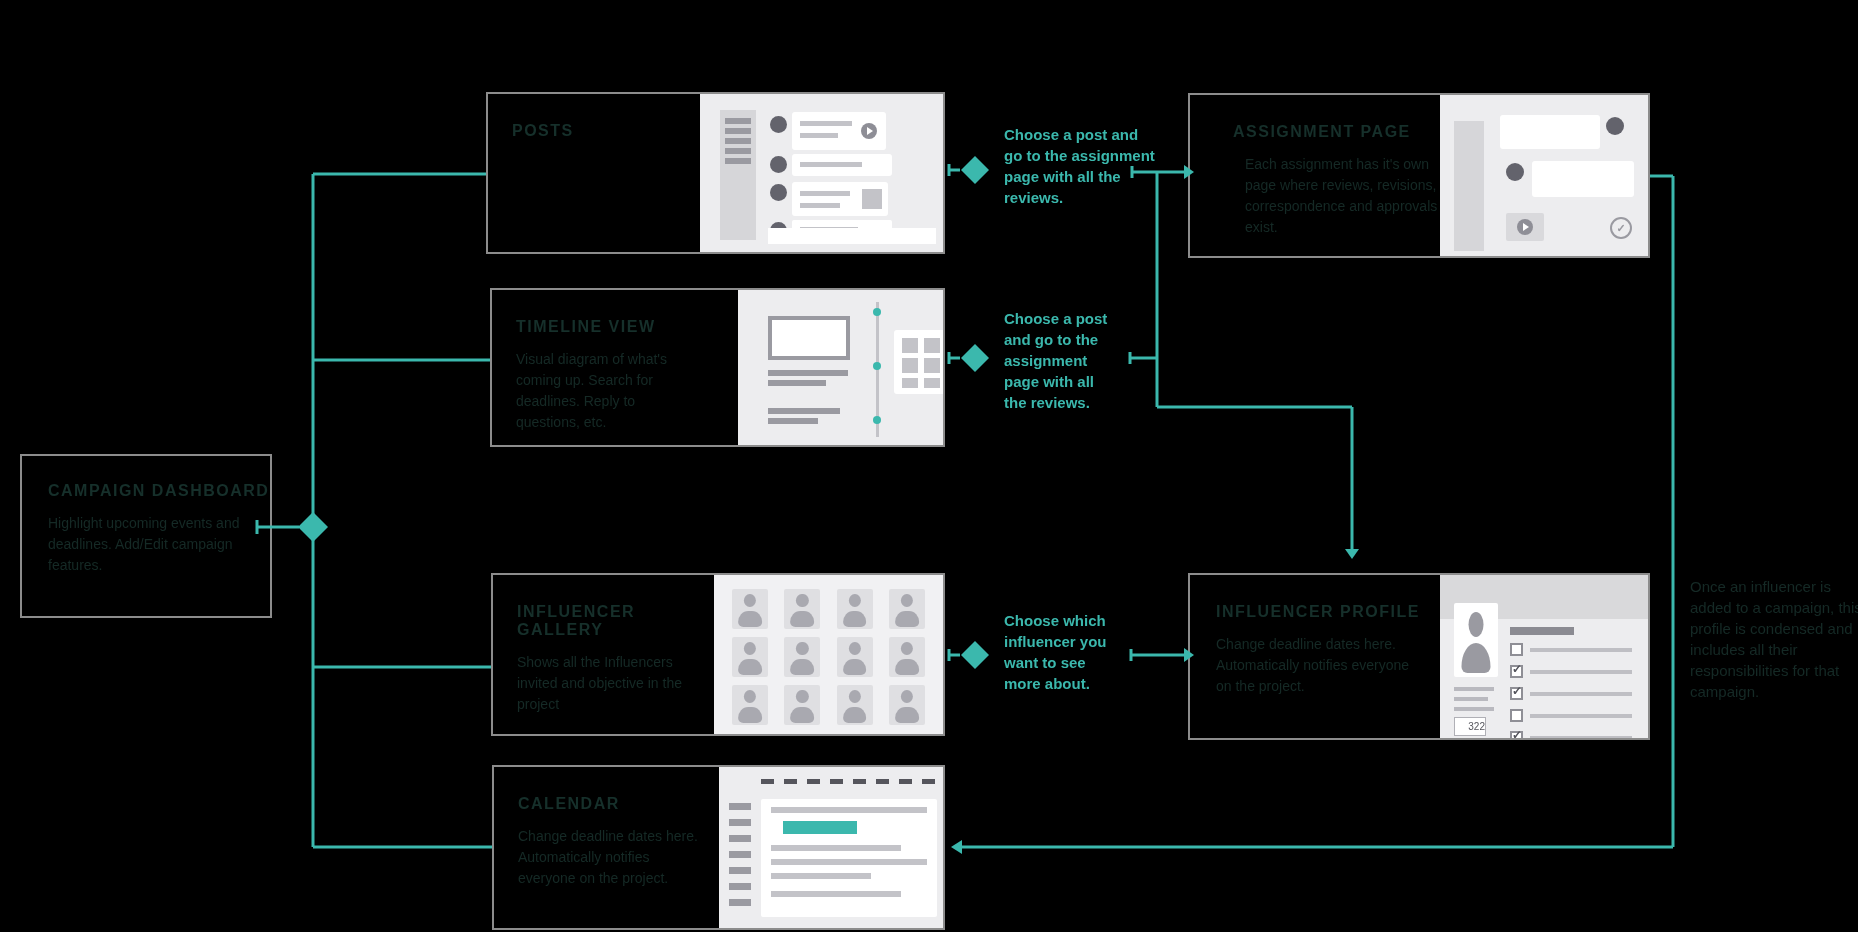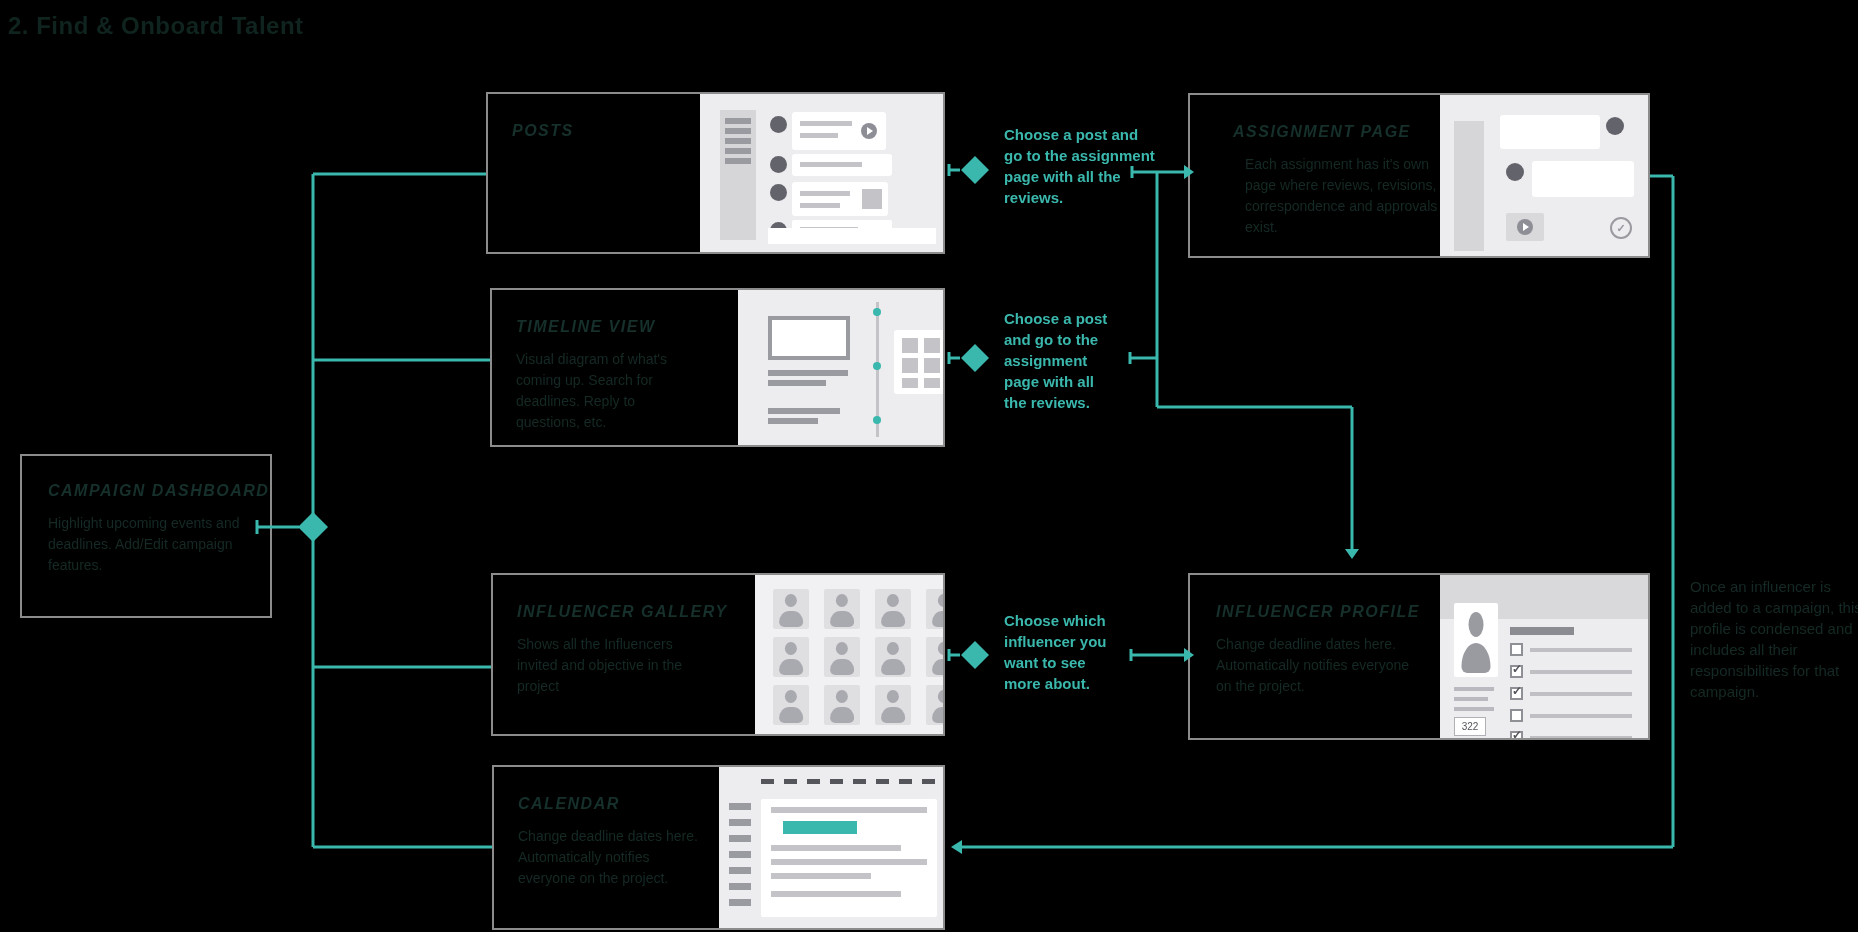--- a/index.html
+++ b/index.html
@@ -4,21 +4,21 @@
 <style>
   html,body{margin:0;padding:0;background:#000;}
   #canvas{position:relative;width:1858px;height:932px;background:#000;overflow:hidden;
           font-family:"Liberation Sans", sans-serif;}
   
   .hdr-left{position:absolute;left:8px;top:12px;font-size:24px;font-weight:700;color:#10241f;letter-spacing:.5px;}
   .hdr-right{position:absolute;right:6px;top:10px;font-size:26px;font-weight:600;color:#10241f;letter-spacing:4px;}
   
   .card{position:absolute;border:2px solid #8c8c8c;box-sizing:border-box;background:#000;display:flex;}
   .dark{flex:none;box-sizing:border-box;padding:28px 0 0 26px;}
-  .bt{font-size:16px;font-weight:700;letter-spacing:1.5px;color:#16302b;margin-bottom:13px;font-style:italic;}
+  .bt{font-size:16px;font-weight:700;letter-spacing:1.5px;color:#16302b;margin-bottom:13px;}
   .bb{font-size:14px;line-height:21px;color:#152a26;}
   .mock{flex:1;position:relative;background:#ededef;overflow:hidden;}
   
   .tealnote{position:absolute;color:#3bb8ad;font-size:15px;font-weight:600;line-height:21px;z-index:3;}
   .darknote{position:absolute;color:#152a26;font-size:15px;font-weight:600;line-height:21px;z-index:3;}
   
   .abs{position:absolute;}
   .bar{position:absolute;background:#9a9aa1;}
   .dbar{position:absolute;background:#55555c;}
   .lbar{position:absolute;background:#c3c3c8;}
@@ -43,21 +43,20 @@
   .chkline{height:4px;background:#bfbfc4;flex:1;}
   .countbox{position:absolute;background:#fff;border:1px solid #b0b0b6;font-size:10px;color:#55555c;
             display:flex;align-items:center;justify-content:center;}
   svg.wires{position:absolute;left:0;top:0;z-index:6;pointer-events:none;}
 </style>
 </head>
 <body>
 
 <div id="canvas">
 
-  <div class="hdr-left">2. Find &amp; Onboard Talent</div>
 
   <div class="card" style="left:20px;top:454px;width:252px;height:164px;">
     <div class="dark" style="width:100%;padding-top:26px;">
       <div class="bt">CAMPAIGN DASHBOARD</div>
       <div class="bb" style="width:200px;">Highlight upcoming events and deadlines. Add/Edit campaign features.</div>
     </div>
   </div>
 
 
   <div class="card" style="left:486px;top:92px;width:459px;height:162px;">
@@ -125,21 +124,21 @@
         <div class="lbar" style="left:52px;top:28px;width:16px;height:15px;"></div>
         <div class="lbar" style="left:8px;top:48px;width:16px;height:10px;"></div>
         <div class="lbar" style="left:30px;top:48px;width:16px;height:10px;"></div>
         <div class="lbar" style="left:52px;top:48px;width:16px;height:10px;"></div>
       </div>
     </div>
   </div>
   <div class="tealnote" style="left:1004px;top:308px;width:108px;">Choose a post and go to the assignment page with all the reviews.</div>
 
   <div class="card" style="left:491px;top:573px;width:454px;height:163px;">
-    <div class="dark" style="width:262px;padding-left:24px;">
+    <div class="dark" style="width:221px;padding-left:24px;">
       <div class="bt">INFLUENCER GALLERY</div>
       <div class="bb" style="width:190px;">Shows all the Influencers invited and objective in the project</div>
     </div>
     <div class="mock" style="background:#f1f1f3;">
       <div class="gal">
         <div class="tile person"></div>
         <div class="tile person"></div>
         <div class="tile person"></div>
         <div class="tile person"></div>
         <div class="tile person"></div>
@@ -212,21 +211,21 @@
       <div class="bt">INFLUENCER PROFILE</div>
       <div class="bb" style="width:195px;">Change deadline dates here. Automatically notifies everyone on the project.</div>
     </div>
     <div class="mock">
       <div class="panelbar" style="left:0;top:0;width:212px;height:44px;background:#d9d9db;"></div>
       <div class="bubble person dk" style="left:14px;top:28px;width:44px;height:74px;border-radius:2px;"></div>
       <div class="bar" style="left:70px;top:52px;width:64px;height:8px;background:#8b8b92;"></div>
       <div class="bar" style="left:14px;top:112px;width:40px;height:4px;background:#b9b9bf;"></div>
       <div class="bar" style="left:14px;top:122px;width:34px;height:4px;background:#b9b9bf;"></div>
       <div class="bar" style="left:14px;top:132px;width:40px;height:4px;background:#b9b9bf;"></div>
-      <div class="countbox" style="left:14px;top:142px;width:30px;height:17px;">
+      <div class="countbox" style="left:14px;top:142px;width:30px;height:17px;justify-content:flex-end;">
         <span>322</span>
       </div>
       <div class="chklist">
         <div class="chkrow">
             <span class="cbx"></span>
             <span class="chkline"></span>
           </div>
         <div class="chkrow">
             <span class="cbx on"></span>
             <span class="chkline"></span>

